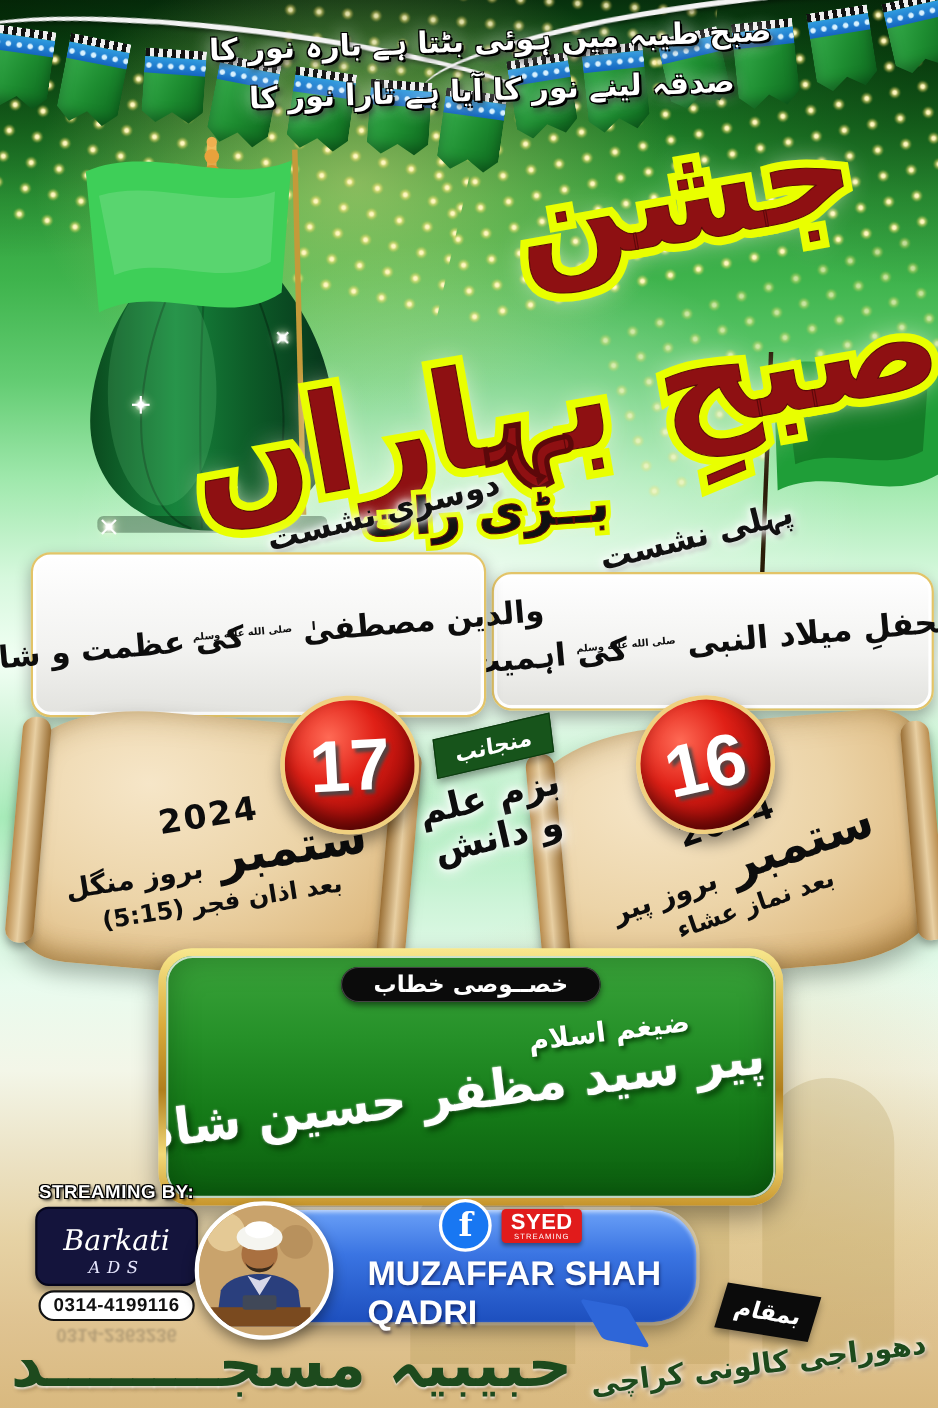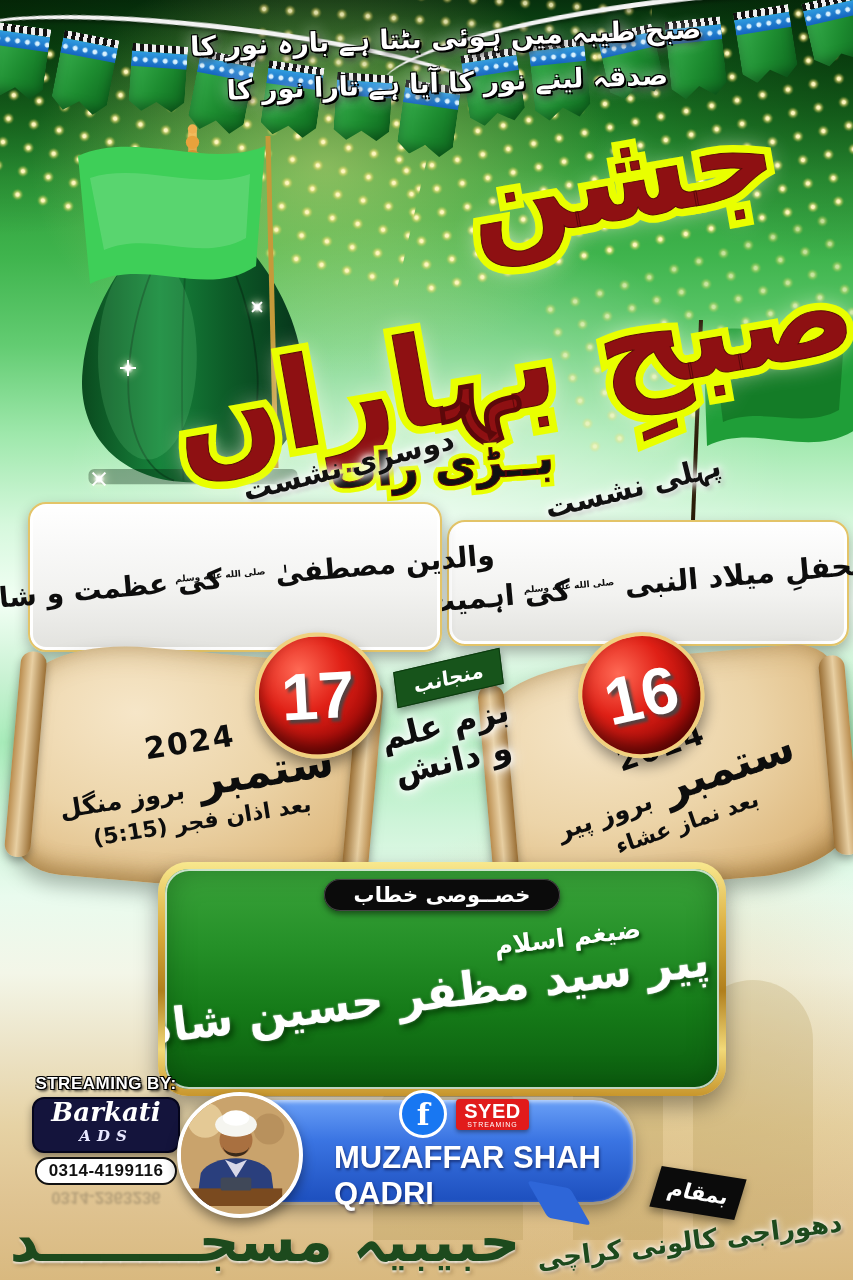--- a/index.html
+++ b/index.html
@@ -123,39 +123,39 @@
   .scroll-left .day-circle{left:228px;top:-30px;}
 
   
   .organizer{position:absolute;left:370px;top:660px;width:158px;z-index:7;text-align:center;}
   .org-tag{display:inline-block;background:#17541b;color:#fff;font-size:20px;font-weight:bold;
     padding:5px 18px;transform:rotate(-13deg) skewX(-6deg);box-shadow:0 4px 8px rgba(0,0,0,.4);border:1px solid #0b3a0e;}
   .org-name{margin-top:10px;font-size:33px;font-weight:bold;color:#0d0d0d;line-height:1.12;transform:rotate(-13deg);
     text-shadow:0 0 6px #fff,0 0 12px #fff,0 0 18px #fff;}
 
   
-  .gold-frame{position:absolute;left:158px;top:862px;width:554px;height:220px;z-index:8;border-radius:30px;padding:7px;
+  .gold-frame{position:absolute;left:144px;top:862px;width:554px;height:220px;z-index:8;border-radius:30px;padding:7px;
     background:linear-gradient(180deg,#f8e88e 0%,#d9ab3c 30%,#b07f1d 55%,#f2d978 80%,#c8962c 100%);
     box-shadow:0 10px 22px rgba(0,0,0,.35);}
   .green-banner{width:100%;height:100%;border-radius:24px;position:relative;overflow:hidden;text-align:center;
     background:linear-gradient(180deg,#3aa33a 0%,#259028 35%,#157a18 65%,#0b5c0e 100%);
     box-shadow:inset 0 0 0 2px rgba(255,255,255,.75),inset 0 0 30px rgba(0,40,0,.35);}
   .special-pill{display:inline-block;margin-top:10px;background:#0b0b0b;color:#fff;font-size:21px;font-weight:bold;
     padding:4px 30px;border-radius:22px;box-shadow:0 3px 6px rgba(0,0,0,.5),inset 0 0 0 1px #444;}
   .speaker-prefix{position:absolute;right:78px;top:54px;color:#fff;font-size:25px;font-weight:bold;transform:rotate(-7deg);
     text-shadow:2px 3px 4px rgba(0,50,0,.8);}
   .speaker-name{position:absolute;left:0;right:0;top:96px;color:#fff;font-size:46px;font-weight:bold;white-space:nowrap;
     transform:rotate(-7deg) scaleX(.97);text-shadow:3px 4px 6px rgba(0,50,0,.8),0 0 2px #fff;}
 
   
   .designer{position:absolute;left:28px;top:1074px;width:156px;z-index:9;text-align:center;font-family:"Liberation Sans",sans-serif;}
   .designed-by{font-size:17px;font-weight:bold;color:#fff;letter-spacing:.5px;
     text-shadow:1px 1px 0 #000,-1px -1px 0 #000,1px -1px 0 #000,-1px 1px 0 #000,2px 2px 3px #000;}
-  .brand-box{margin:3px auto 0;background:#14143c;border:2px solid #05051c;border-radius:12px;padding:0 6px 6px;width:132px;
-    box-shadow:0 4px 8px rgba(0,0,0,.4);font-weight:bold;}
+  .brand-box{margin:3px auto 0;background:#14143c;border:2px solid #05051c;border-radius:12px;padding:16px 6px 6px;width:132px;
+    box-shadow:0 4px 8px rgba(0,0,0,.4);}
   .brand-name{font-family:"DejaVu Serif",serif;font-style:italic;font-size:26px;color:#fff;line-height:1;}
   .brand-sub{font-family:"DejaVu Serif",serif;font-style:italic;font-size:15px;color:#e8e8ff;letter-spacing:6px;margin-top:2px;}
   .phone-pill{margin:4px auto 0;background:#fff;border:2px solid #111;border-radius:14px;width:138px;padding:2px 0;
     font-size:17px;font-weight:bold;color:#111;letter-spacing:.5px;}
   .phone-reflection{margin-top:2px;transform:scaleY(-1);opacity:.22;filter:blur(1px);font-size:17px;font-weight:bold;color:#222;}
 
   
   .live-banner{position:absolute;left:205px;top:1100px;width:428px;height:102px;z-index:9;border-radius:40px;
     background:linear-gradient(180deg,#6aa0f7 0%,#3a74e2 40%,#1d4fbe 100%);
     box-shadow:0 8px 16px rgba(0,0,0,.35),inset 0 2px 4px rgba(255,255,255,.6),0 0 0 3px rgba(255,255,255,.35);

